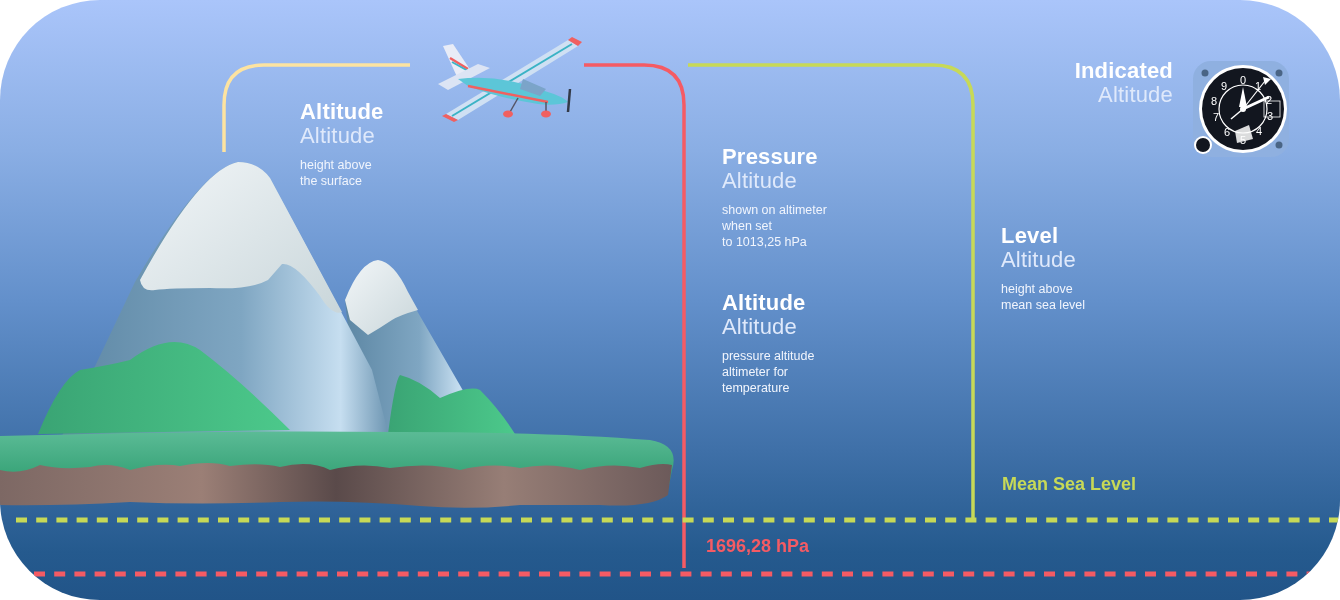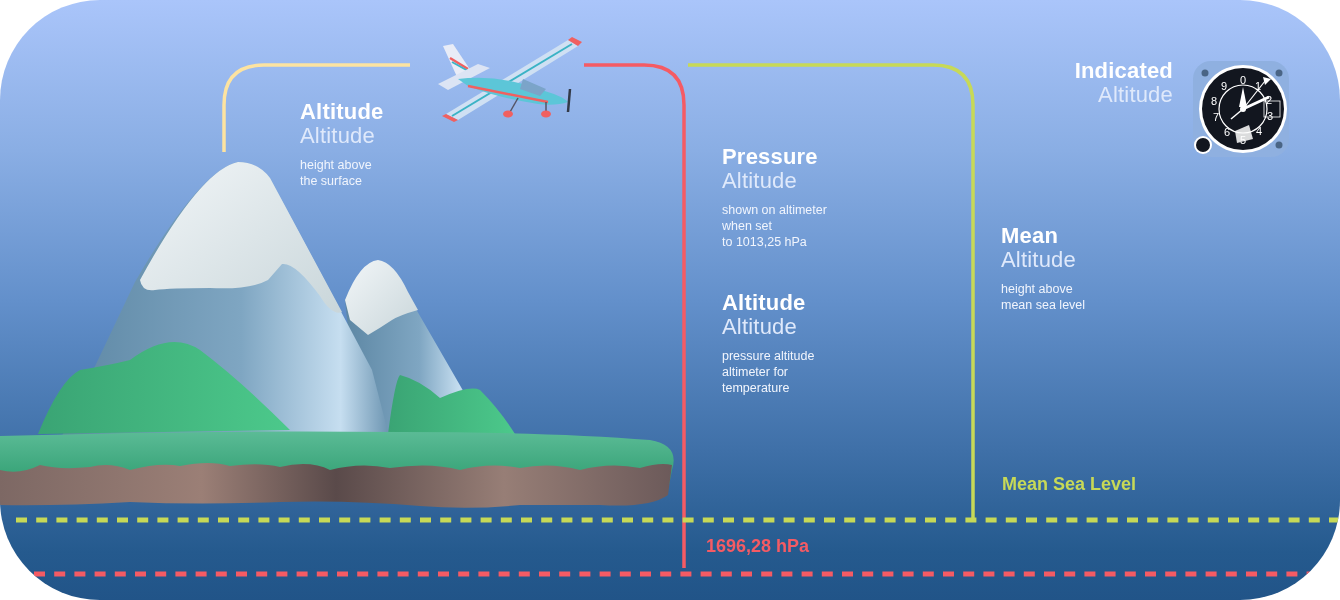--- a/index.html
+++ b/index.html
@@ -158,21 +158,21 @@
     <div class="title">Altitude</div>
     <div class="subtitle">Altitude</div>
     <div class="desc">
       <div>pressure altitude</div>
       <div>altimeter for</div>
       <div>temperature</div>
     </div>
   </div>
 
   <div class="abs" style="left:1001px; top:224px;">
-    <div class="title">Mean</div>
+    <div class="title">Level</div>
     <div class="subtitle">Altitude</div>
     <div class="desc">
       <div>height above</div>
       <div>mean sea level</div>
     </div>
   </div>
 
   <div class="abs" style="right:167px; top:59px; text-align:right;margin-left:35px;">
     <div class="title">Indicated</div>
     <div class="subtitle">Altitude</div>

